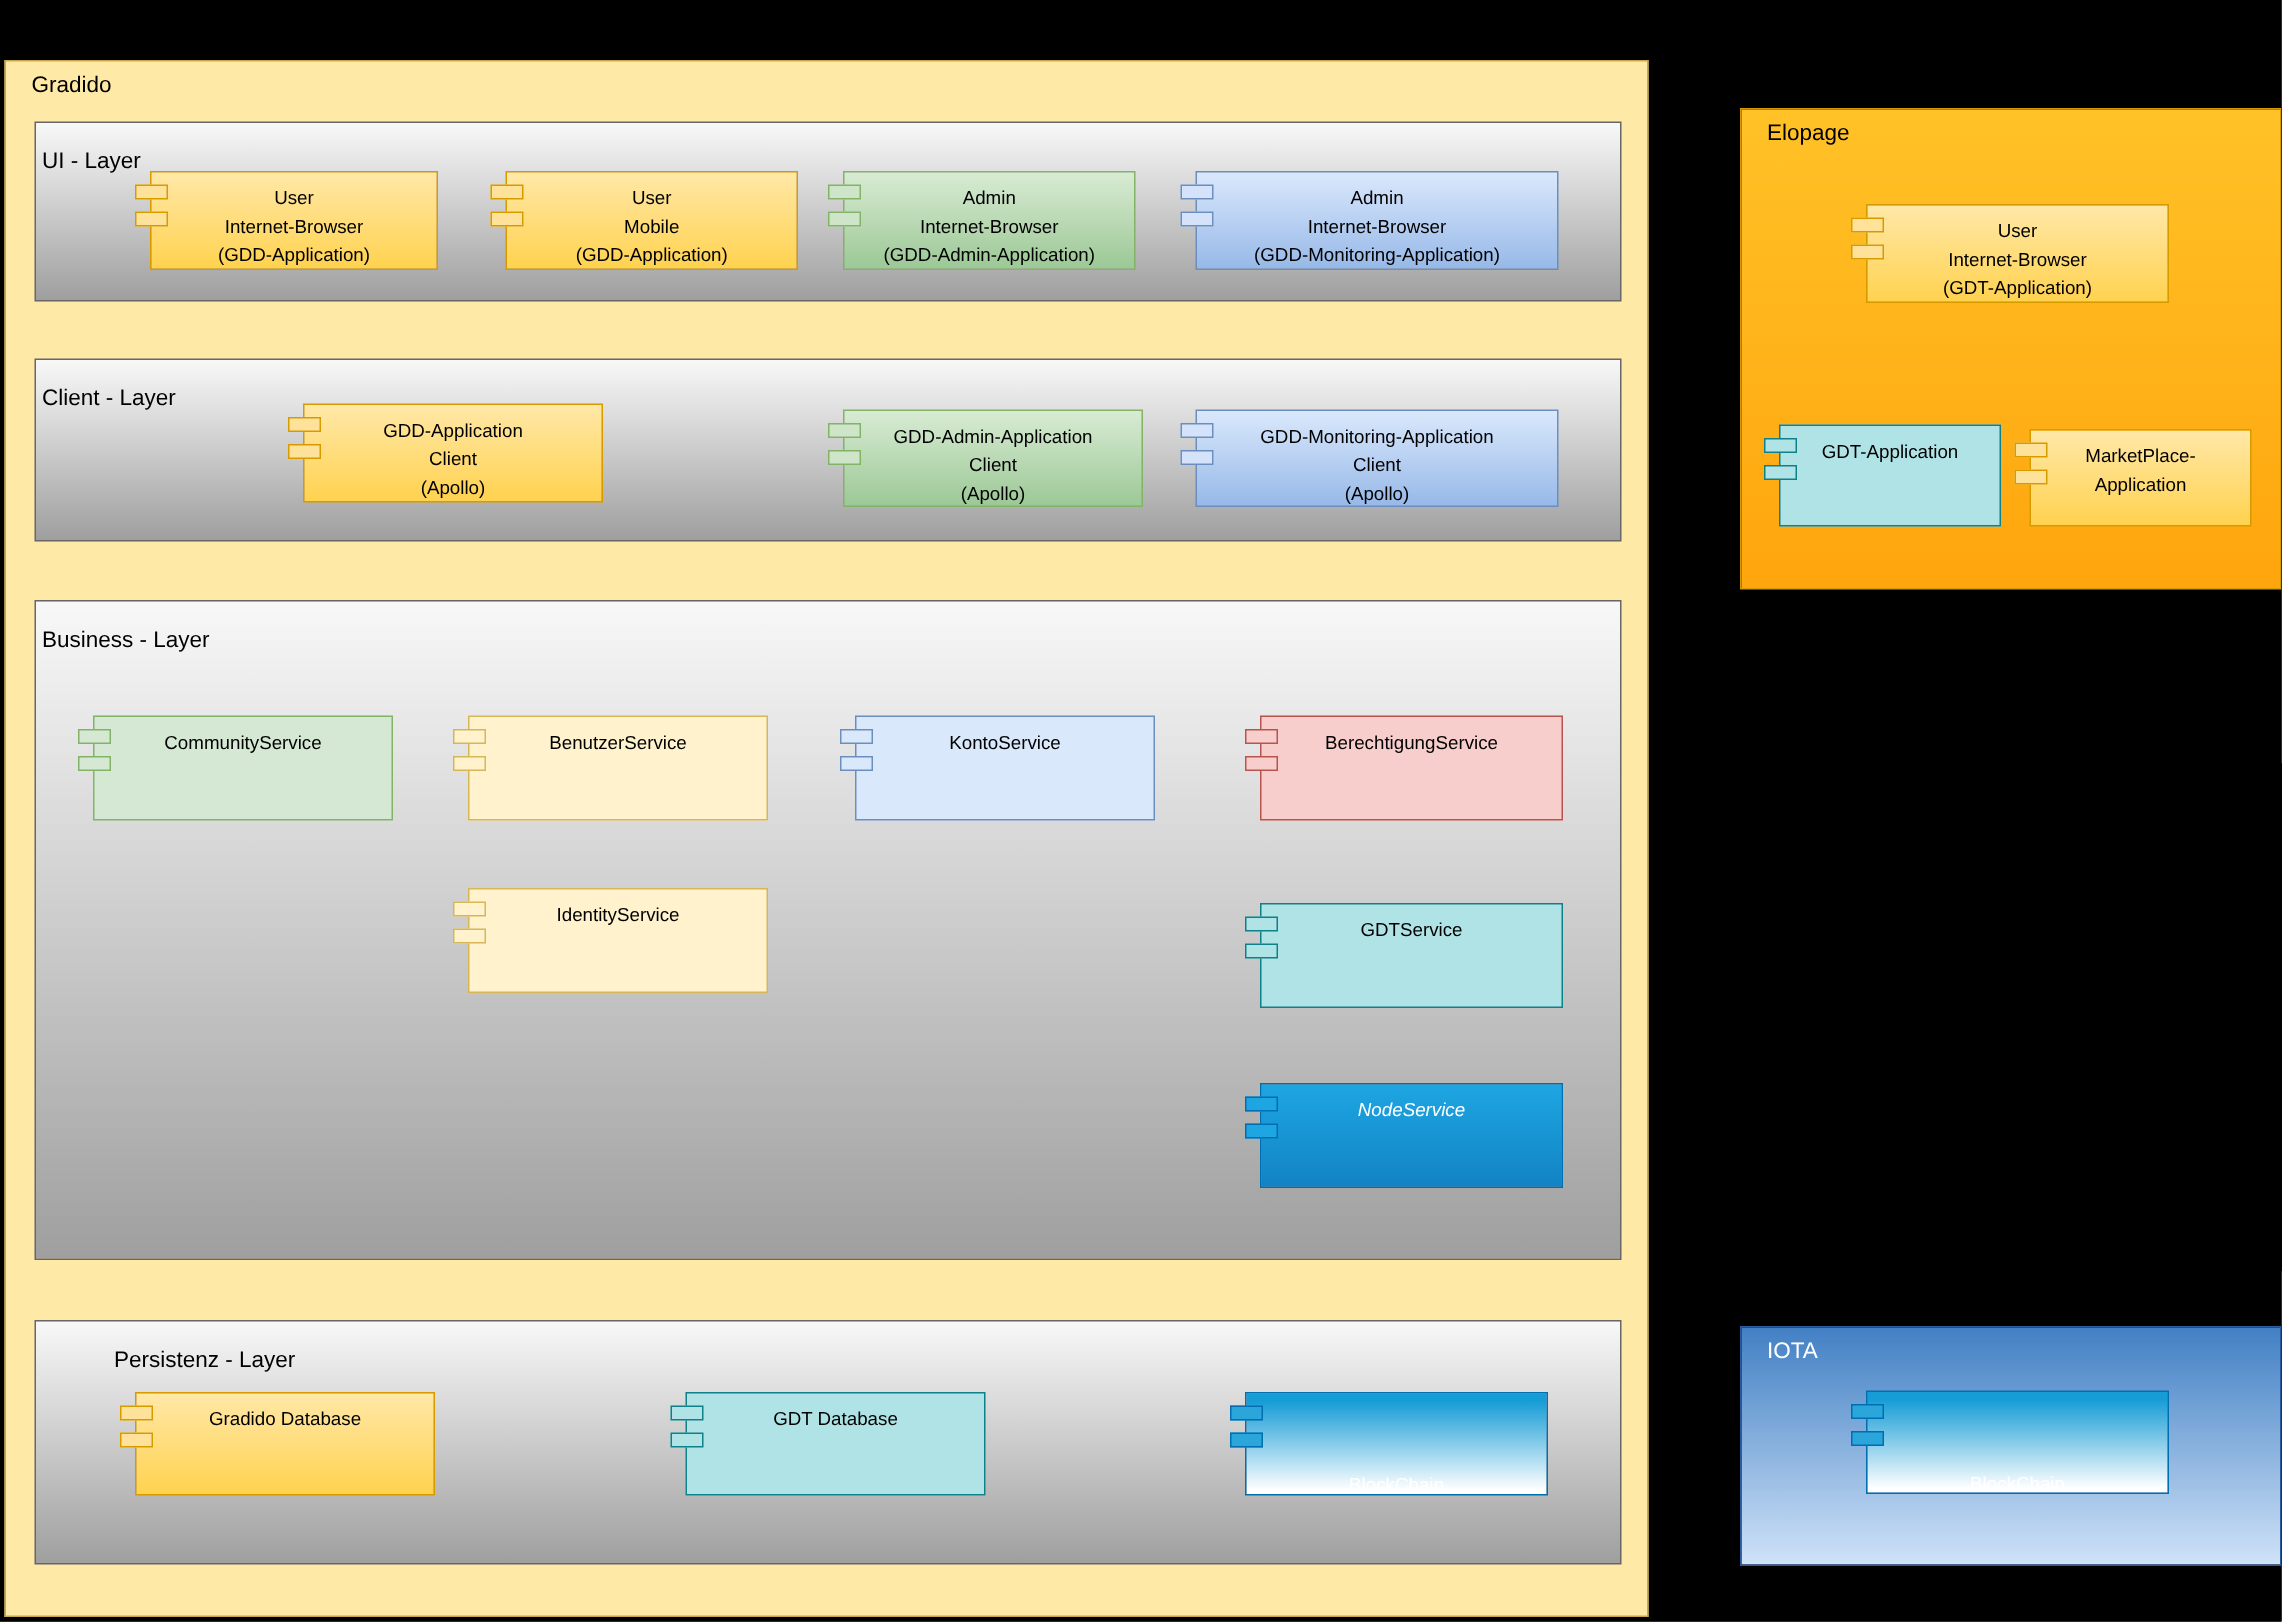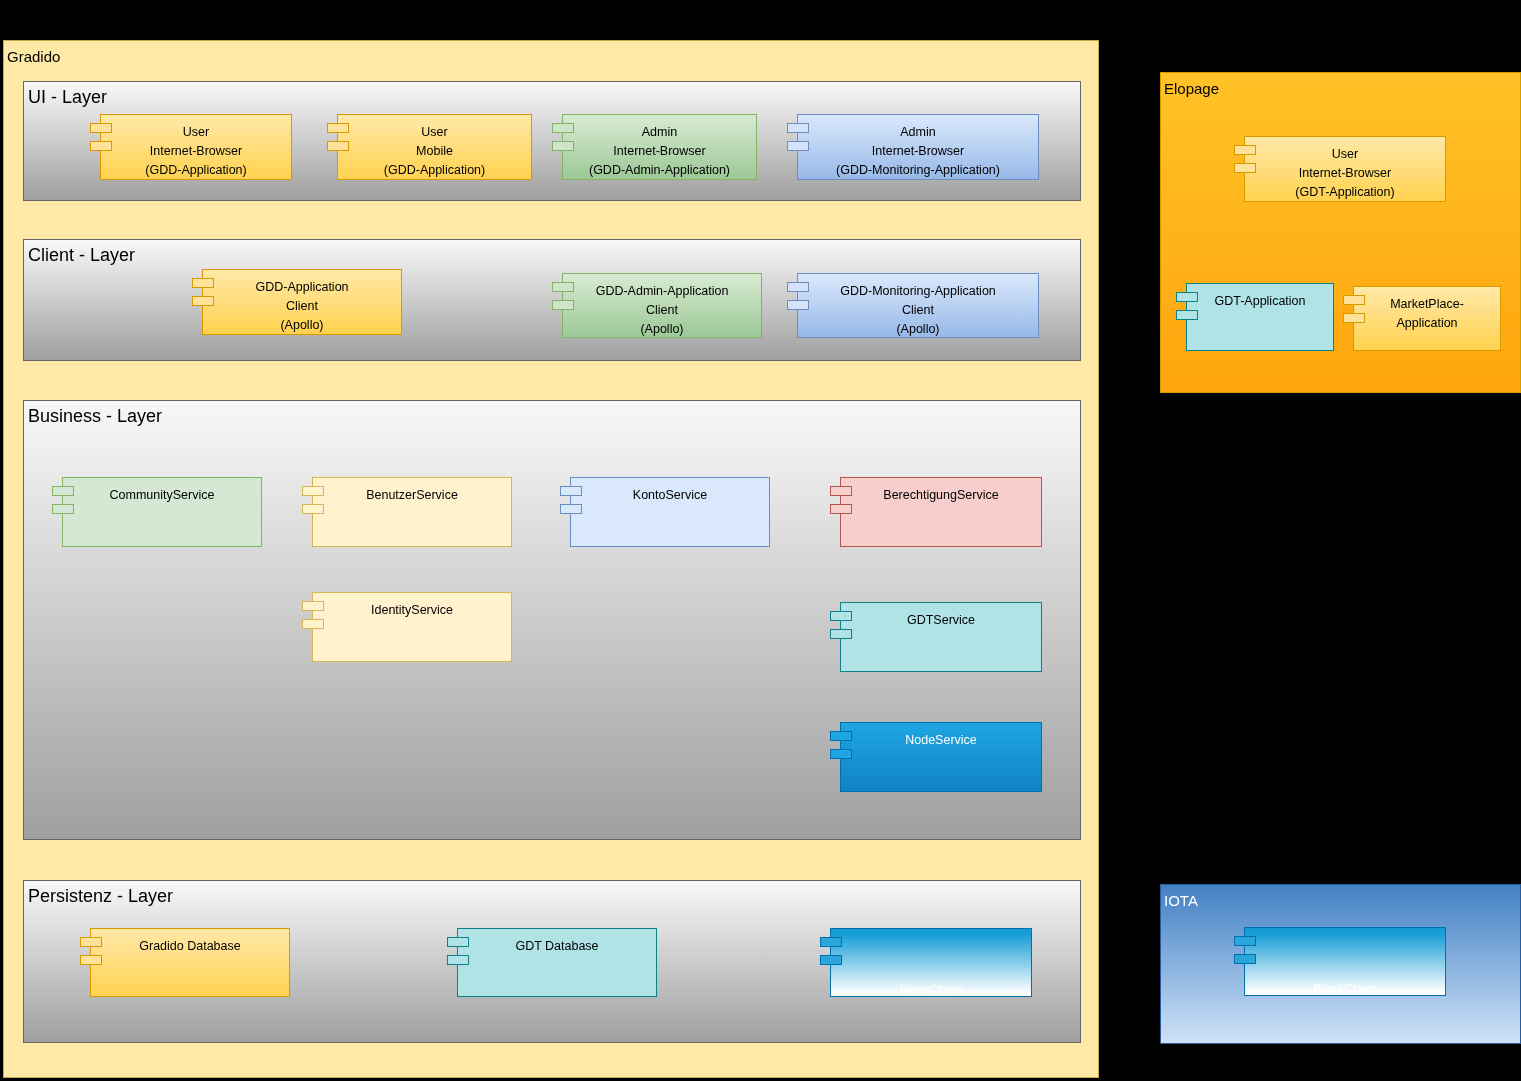--- a/index.html
+++ b/index.html
@@ -1,34 +1,34 @@
 <!DOCTYPE html>
 <html><head>
 <meta charset="utf-8">
 <style>
   * { margin: 0; padding: 0; box-sizing: border-box; }
   html, body { background: #000; }
   body { font-family: "Liberation Sans", sans-serif; }
   .canvas { position: relative; width: 1521px; height: 1081px; background: #000; overflow: hidden; }
 
   .container { position: absolute; }
-  .container-title { font-size: 15px; color: #000; padding: 7px 3px; }
+  .container-title { font-size: 15px; color: #000; padding: 7px 17px; }
 
   .gradido  { left: 3px;    top: 40px;  width: 1096px; height: 1038px; background: #ffe9a6; border: 1px solid #c9a84c; }
   .elopage  { left: 1160px; top: 40px;  width: 361px;  height: 321px;  background: linear-gradient(#ffc227, #ffa50d); border: 1px solid #d79b00; margin-top: 32px; }
   .iota     { left: 1160px; top: 884px; width: 361px;  height: 160px;  background: linear-gradient(#4280c4, #cfe2f8); border: 1px solid #2a5a9a; }
   .iota .container-title { color: #fff; }
 
   .layer { position: absolute; background: linear-gradient(#f8f8f8, #9f9f9f); border: 1px solid #666; }
-  .layer-title { font-size: 18px; color: #000; padding: 5px 4px; }
+  .layer-title { font-size: 15px; color: #000; padding: 5px 4px; margin-top: 12px; }
 
   .layer-ui        { left: 19px; top: 40px;  width: 1058px; height: 120px; }
   .layer-client    { left: 19px; top: 198px; width: 1058px; height: 122px; }
   .layer-business  { left: 19px; top: 359px; width: 1058px; height: 440px; }
-  .layer-persist   { left: 19px; top: 839px; width: 1058px; height: 163px; }
+  .layer-persist   { left: 19px; top: 839px; width: 1058px; height: 163px; padding-left: 48px; }
 
   .component { position: absolute; border: 1px solid #888; }
   .comp-label { position: relative; padding: 8px 4px 0 4px; font-size: 12.5px; line-height: 19px;
                 text-align: center; white-space: pre-line; color: #000; }
   .tab { position: absolute; width: 22px; height: 10px; left: -11px; border: 1px solid; }
   .tab1 { top: 8px; } .tab2 { top: 26px; }
 
   
   .c-yellow { background: linear-gradient(#ffe8a8, #ffd24f); border-color: #d79b00; }
   .c-yellow .tab { background: #ffe399; background: #ffe29a; border-color: #d79b00; }
@@ -48,21 +48,21 @@
   .c-blueflat { background: #dae8fc; border-color: #6c8ebf; }
   .c-blueflat .tab { background: #dae8fc; border-color: #6c8ebf; }
 
   .c-pink { background: #f8cecc; border-color: #b85450; }
   .c-pink .tab { background: #f8cecc; border-color: #b85450; }
 
   .c-teal { background: #b0e3e6; border-color: #0e8088; }
   .c-teal .tab { background: #b0e3e6; border-color: #0e8088; }
 
   .c-nodeblue { background: linear-gradient(#1ea6e2, #1283c4); border-color: #006eaf; }
-  .c-nodeblue .comp-label { color: #fff; }
+  .c-nodeblue .comp-label { color: #fff; font-style: italic; }
   .c-nodeblue .tab { background: #1ea6e2; border-color: #006eaf; }
 
   .c-bc { background: linear-gradient(#179dd6 8%, #ffffff 96%); border-color: #006eaf; }
   .c-bc .comp-label { color: #fff; margin-top: 44px; }
   .c-bc .tab { background: #2aa6da; border-color: #006eaf; }
 </style>
 </head>
 <body>
 
 <div class="canvas">

